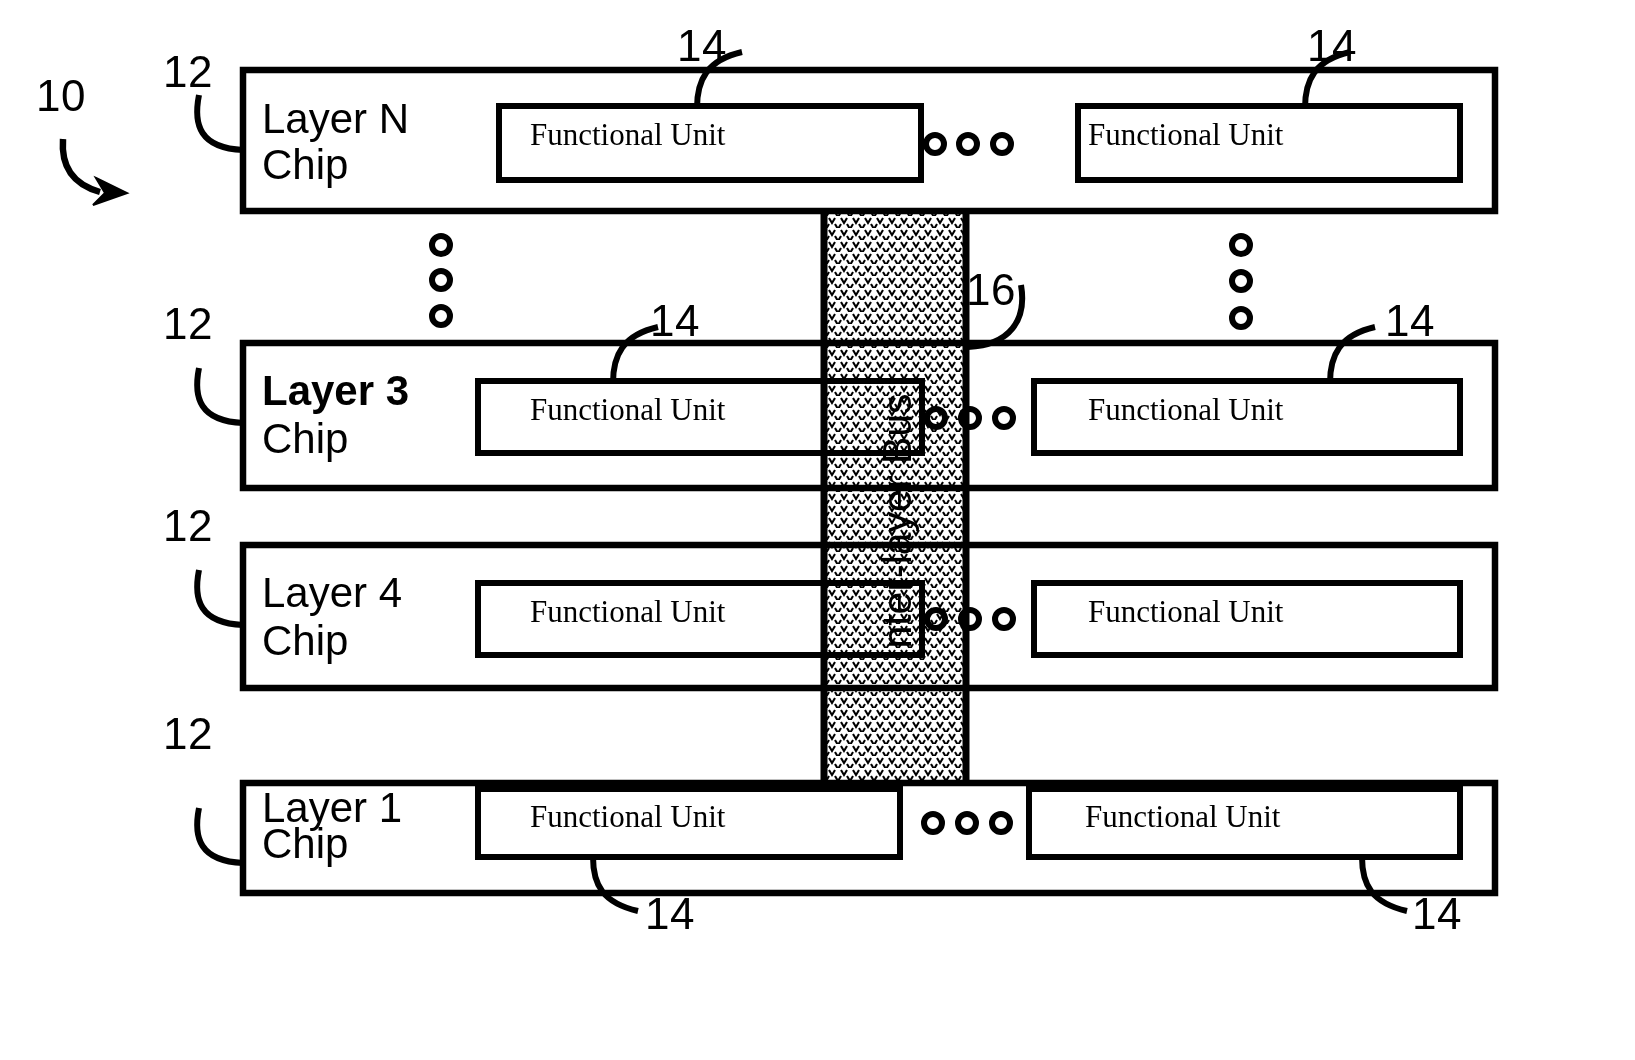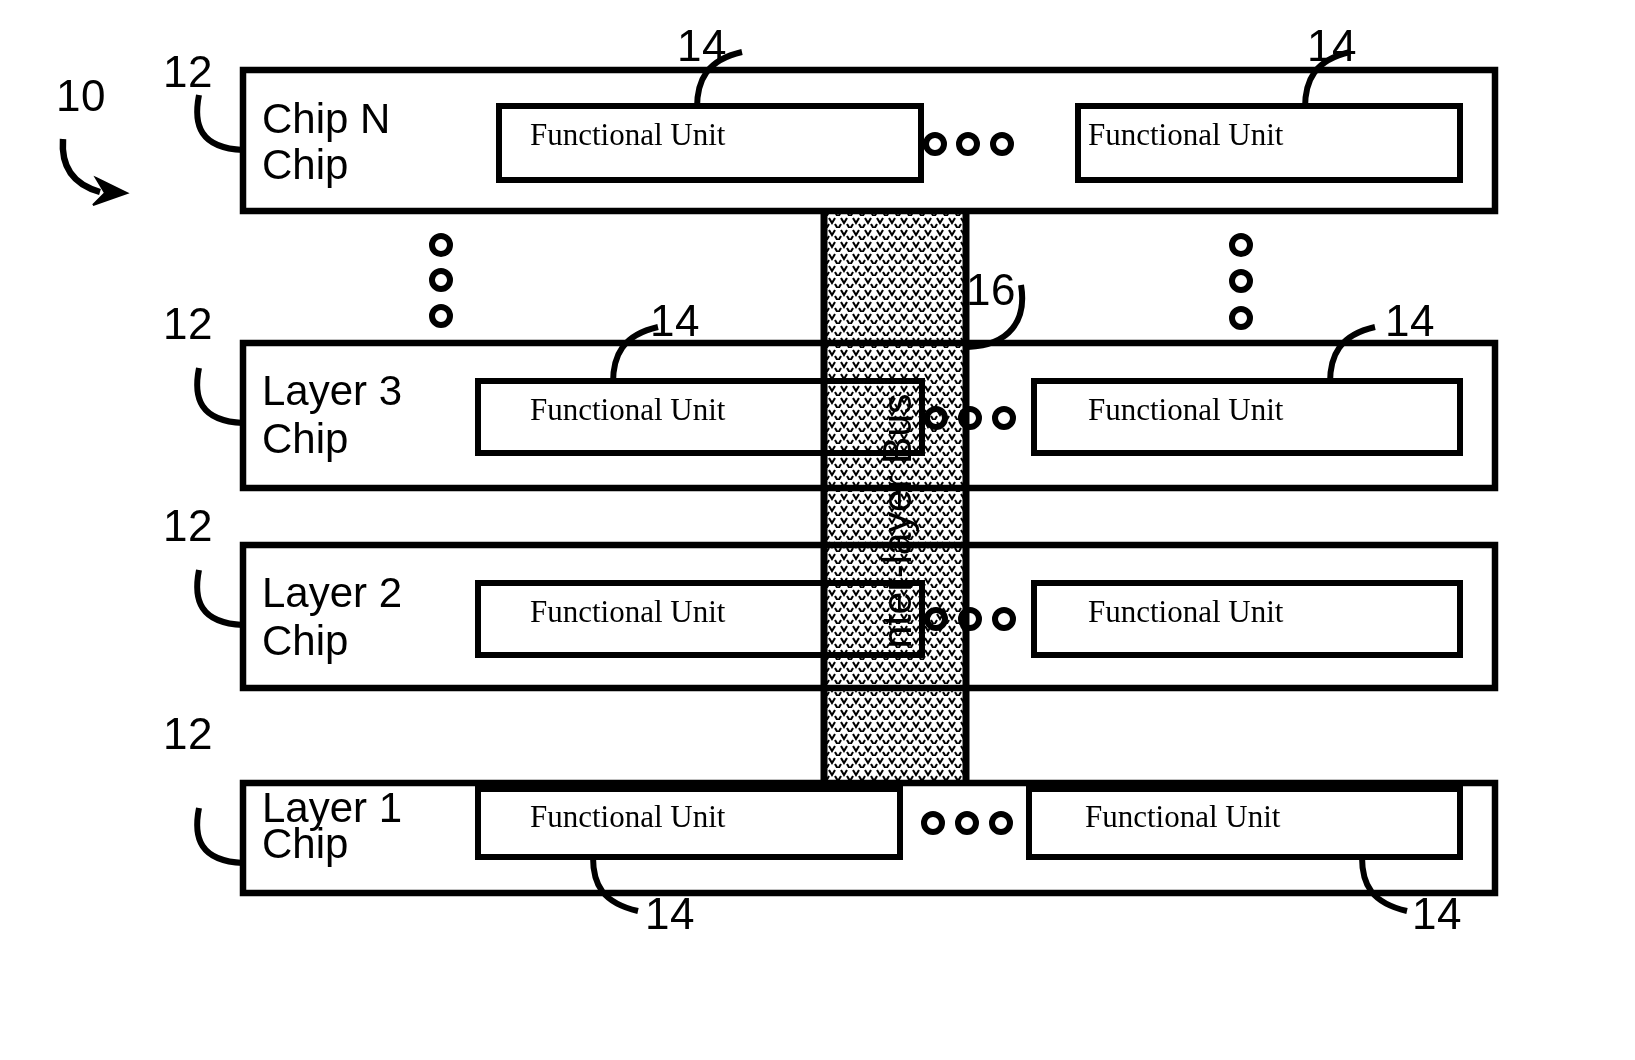--- a/index.html
+++ b/index.html
@@ -154,40 +154,40 @@
       <circle cx="441" cy="280" r="9"></circle>
       <circle cx="441" cy="316" r="9"></circle>
     </g>
     <g fill="none" stroke="#000000" stroke-width="6">
       <circle cx="1241" cy="245" r="9"></circle>
       <circle cx="1241" cy="281" r="9"></circle>
       <circle cx="1241" cy="318" r="9"></circle>
     </g>
   </svg>
 
-  <div class="txt ref-num" style="left:56px; top:72px;">10</div>
+  <div class="txt ref-num" style="left:36px; top:72px;">10</div>
 
   <div class="txt ref-num" style="left:163px; top:48px;">12</div>
-  <div class="txt chip-label" style="left:262px; top:96px;">Chip N</div>
+  <div class="txt chip-label" style="left:262px; top:96px;">Layer N</div>
   <div class="txt chip-label" style="left:262px; top:142px;">Chip</div>
   <div class="txt fu-label" style="left:530px; top:118px;">Functional Unit</div>
   <div class="txt fu-label" style="left:1088px; top:118px;">Functional Unit</div>
   <div class="txt ref-num" style="left:677px; top:22px;">14</div>
   <div class="txt ref-num" style="left:1307px; top:22px;">14</div>
 
   <div class="txt ref-num" style="left:163px; top:300px;">12</div>
-  <div class="txt chip-label" style="left:262px; top:368px;">Layer 3</div>
+  <div class="txt chip-label" style="left:262px; top:368px;font-weight:bold;">Layer 3</div>
   <div class="txt chip-label" style="left:262px; top:416px;">Chip</div>
   <div class="txt fu-label" style="left:530px; top:393px;">Functional Unit</div>
   <div class="txt fu-label" style="left:1088px; top:393px;">Functional Unit</div>
   <div class="txt ref-num" style="left:650px; top:297px;">14</div>
   <div class="txt ref-num" style="left:1385px; top:297px;">14</div>
 
   <div class="txt ref-num" style="left:163px; top:502px;">12</div>
-  <div class="txt chip-label" style="left:262px; top:570px;">Layer 2</div>
+  <div class="txt chip-label" style="left:262px; top:570px;">Layer 4</div>
   <div class="txt chip-label" style="left:262px; top:618px;">Chip</div>
   <div class="txt fu-label" style="left:530px; top:595px;">Functional Unit</div>
   <div class="txt fu-label" style="left:1088px; top:595px;">Functional Unit</div>
 
   <div class="txt ref-num" style="left:163px; top:710px;">12</div>
   <div class="txt chip-label" style="left:262px; top:773px;margin-top:12px;">Layer 1</div>
   <div class="txt chip-label" style="left:262px; top:821px;">Chip</div>
   <div class="txt fu-label" style="left:530px; top:800px;">Functional Unit</div>
   <div class="txt fu-label" style="left:1085px; top:800px;">Functional Unit</div>
   <div class="txt ref-num" style="left:645px; top:890px;">14</div>

